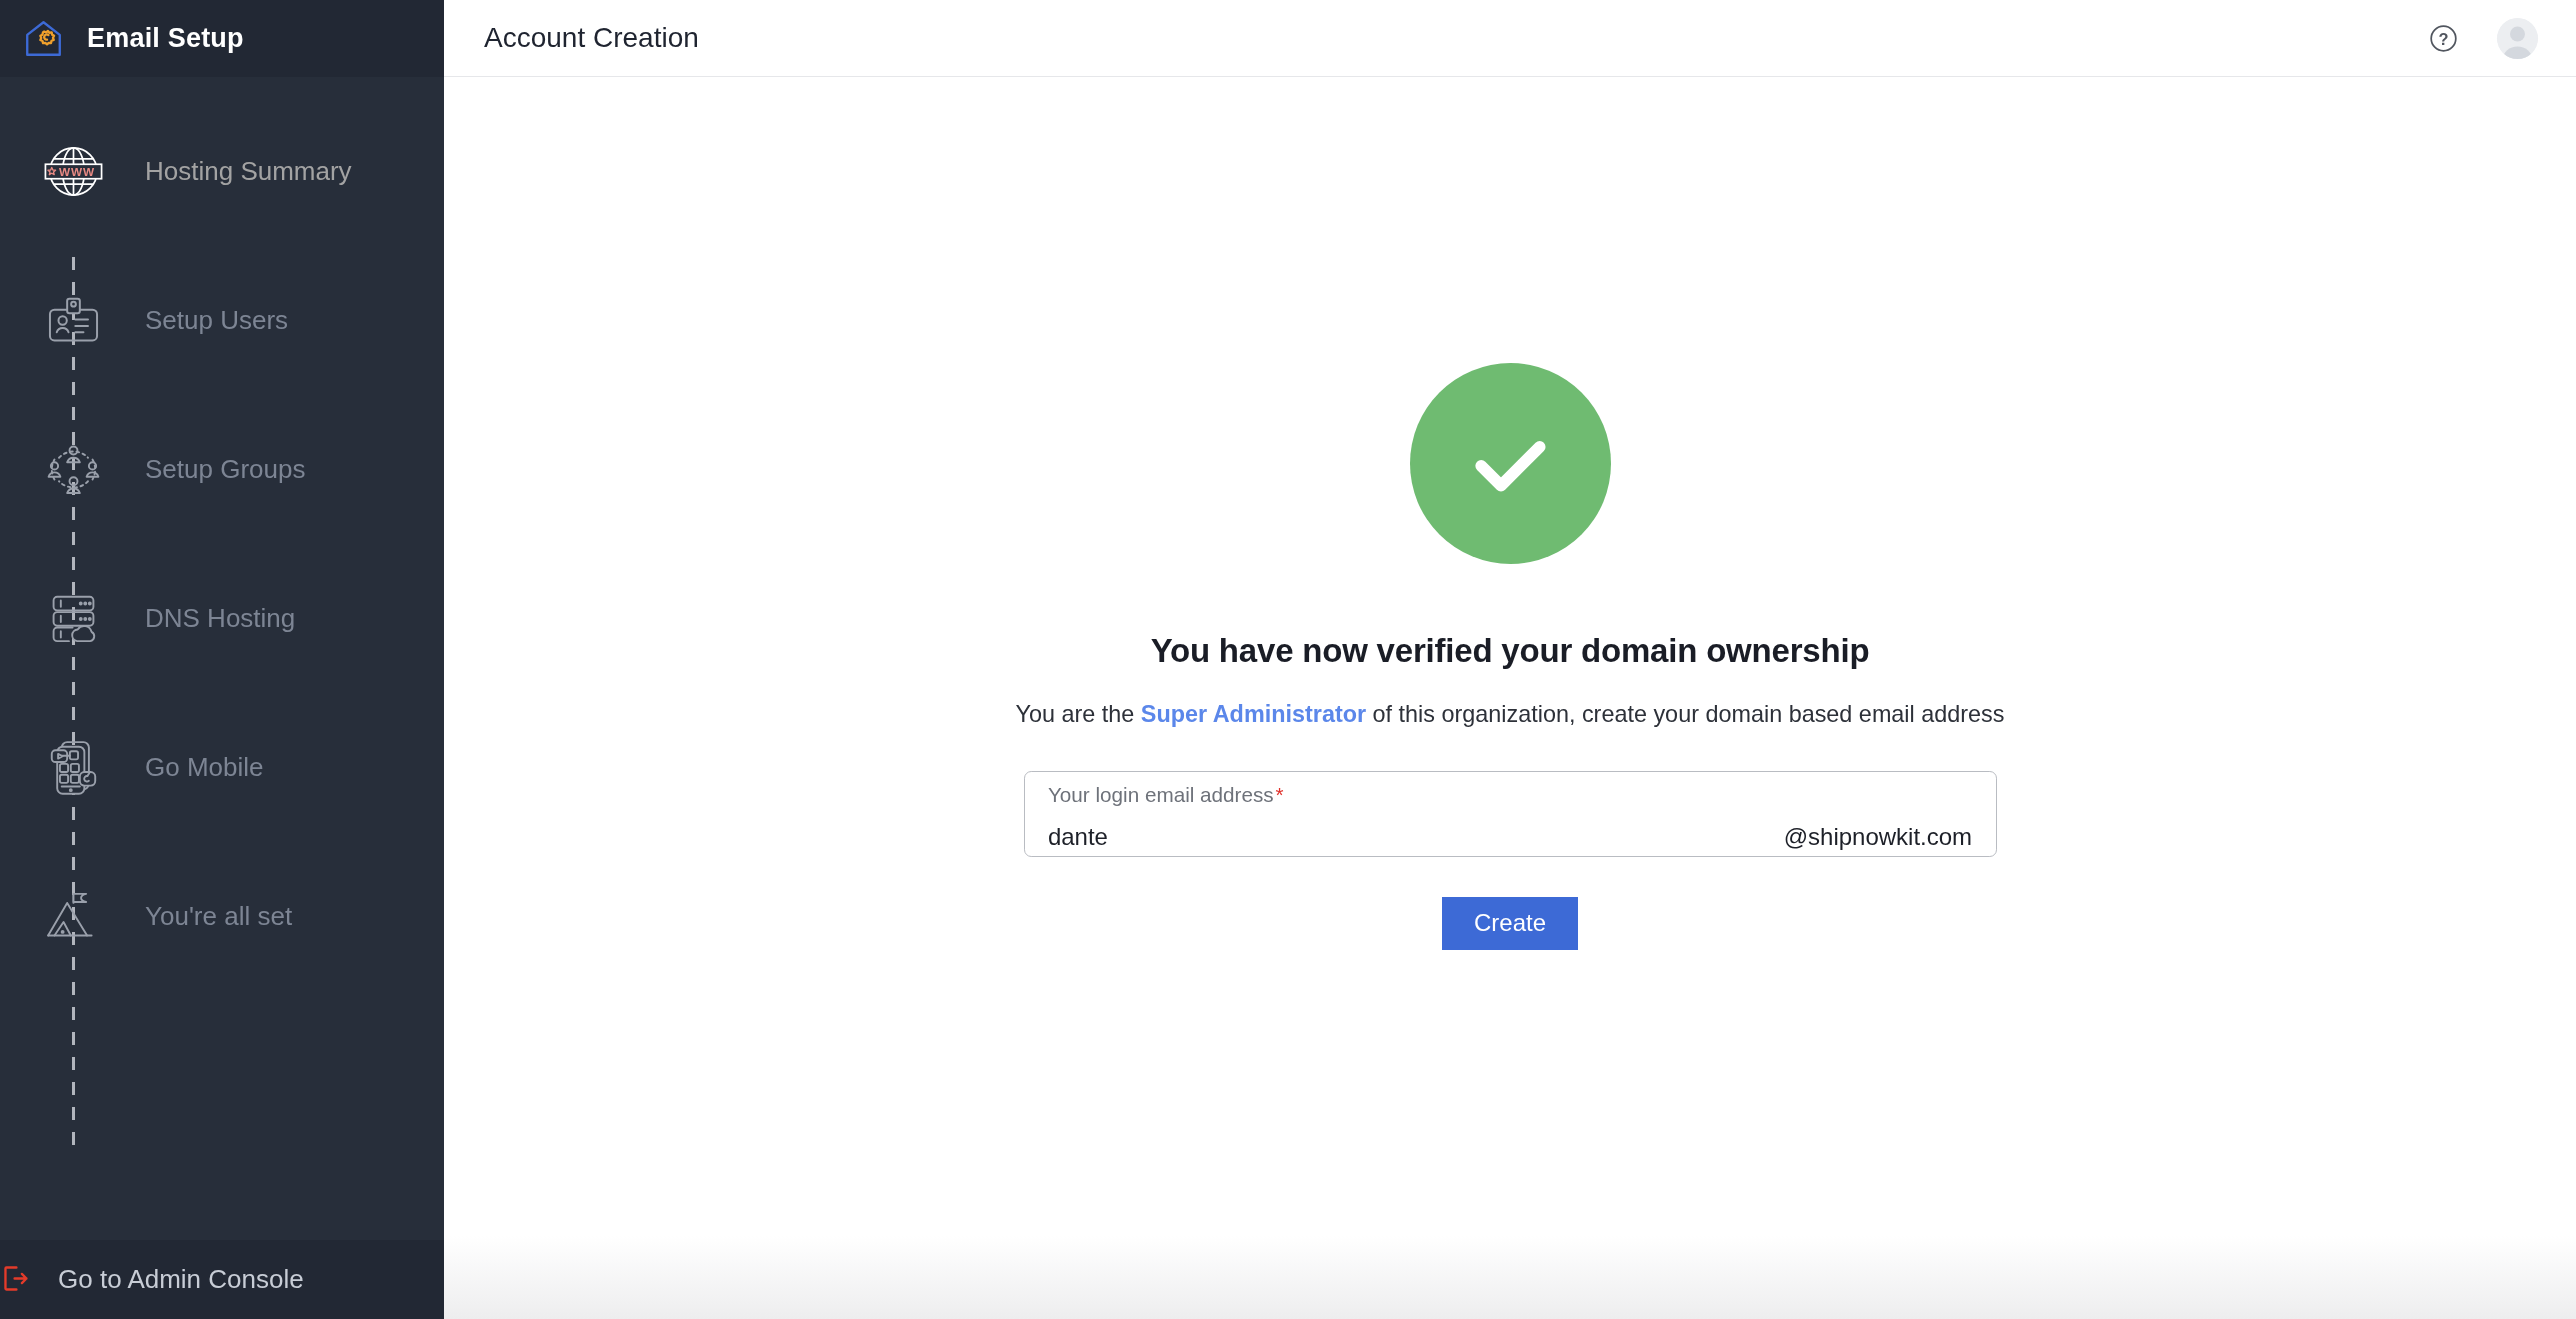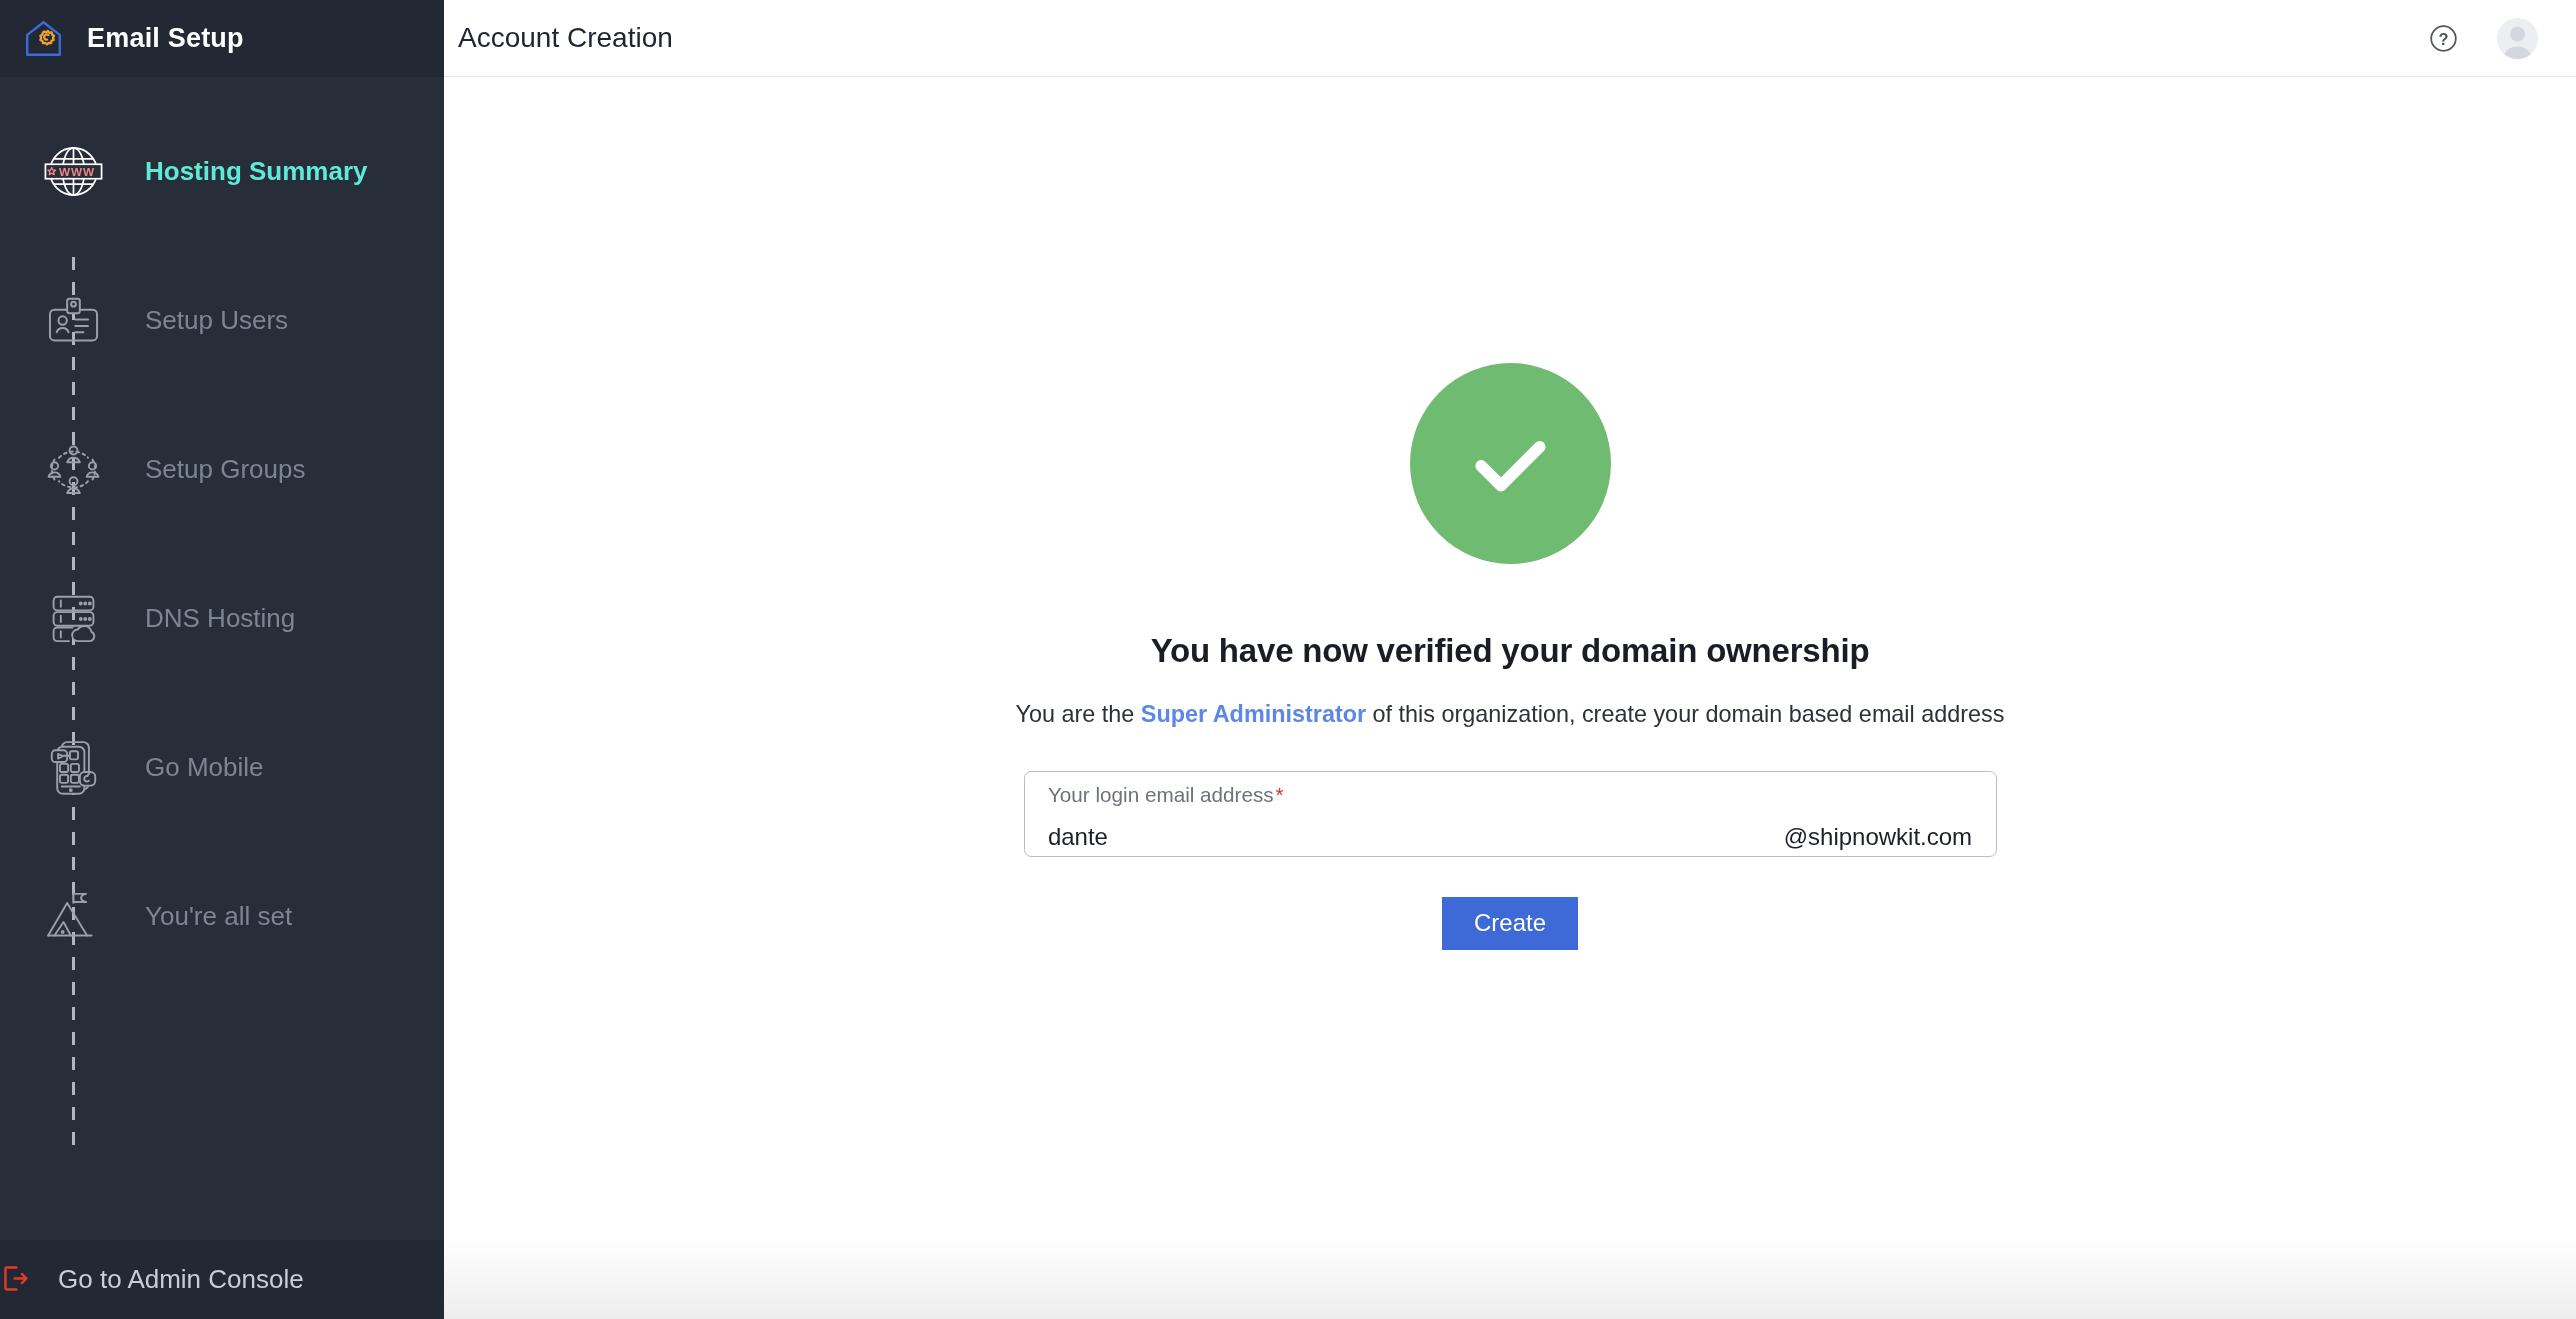--- a/index.html
+++ b/index.html
@@ -60,21 +60,21 @@
     display: flex; align-items: center; justify-content: center;
   }
   .step-icon svg { display:block; }
   .step-label {
     margin-left: 38px;
     font-size: 26px;
     color: #7d8594;
     font-weight: 400;
     white-space: nowrap;
   }
-  .step.active .step-label { color: #5eead4; font-weight: 700; }
+  .step.active .step-label { color: #a3a3a3; font-weight: 400; }
 
   .sidebar-footer {
     height: 79px; flex: 0 0 79px;
     background: #222834;
     display: flex; align-items: center;
   }
   .footer-label {
     color: #c8cdd6; font-size: 26px; margin-left: 27px; white-space: nowrap;
   }
 
@@ -84,21 +84,21 @@
     height: 1319px;
     display: flex; flex-direction: column;
     background: #ffffff;
     position: relative;
     min-width: 0;
   }
   .topbar {
     height: 77px; flex: 0 0 77px;
     border-bottom: 1.8px solid #e6e7ea;
     display: flex; align-items: center;
-    padding: 0 38px 0 14px;
+    padding: 0 38px 0 40px;
     background: #fff;
   }
   .page-title { font-size: 28px; color: #1f2430; font-weight: 400; }
   .topbar-spacer { flex: 1 1 auto; }
   .help-icon { width: 31px; height: 31px; margin-right: 38px; cursor: pointer; }
   .avatar {
     width: 41px; height: 41px; border-radius: 50%;
     background: #eceef1; overflow: hidden;
     display: block; cursor: pointer;
   }

